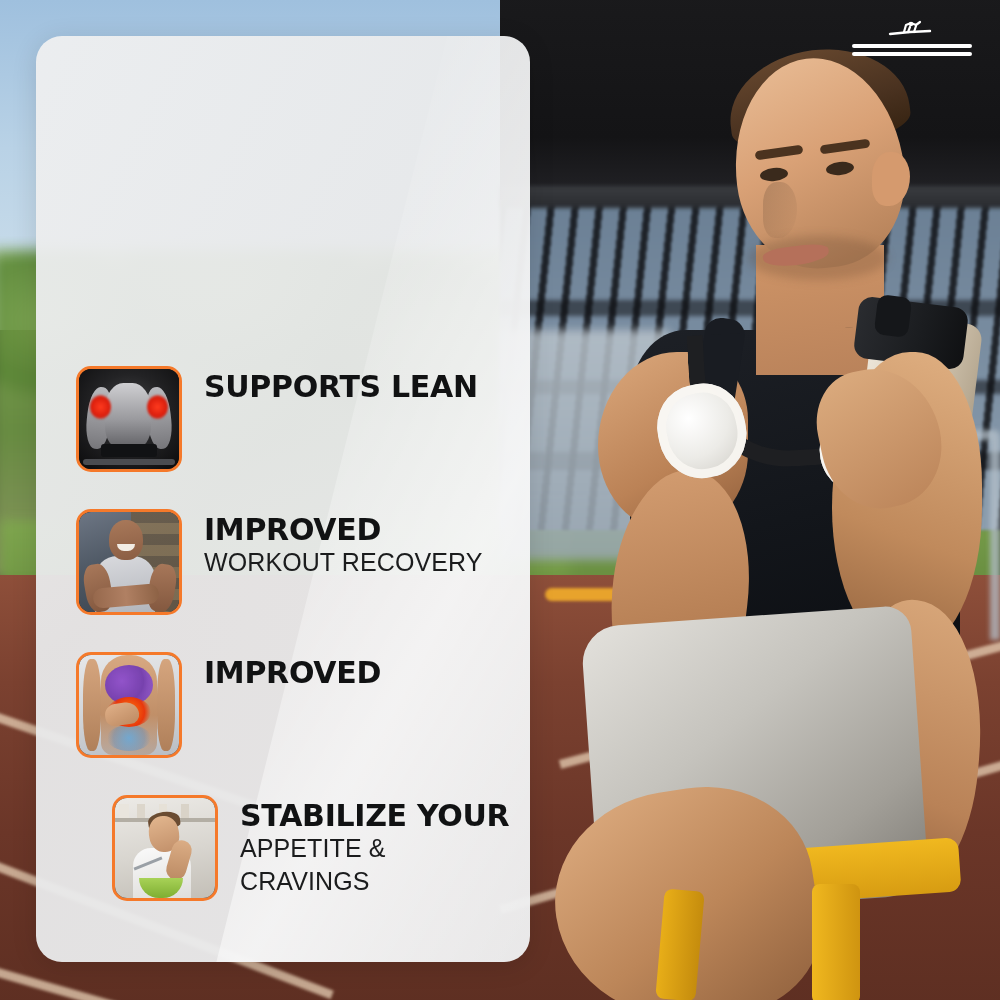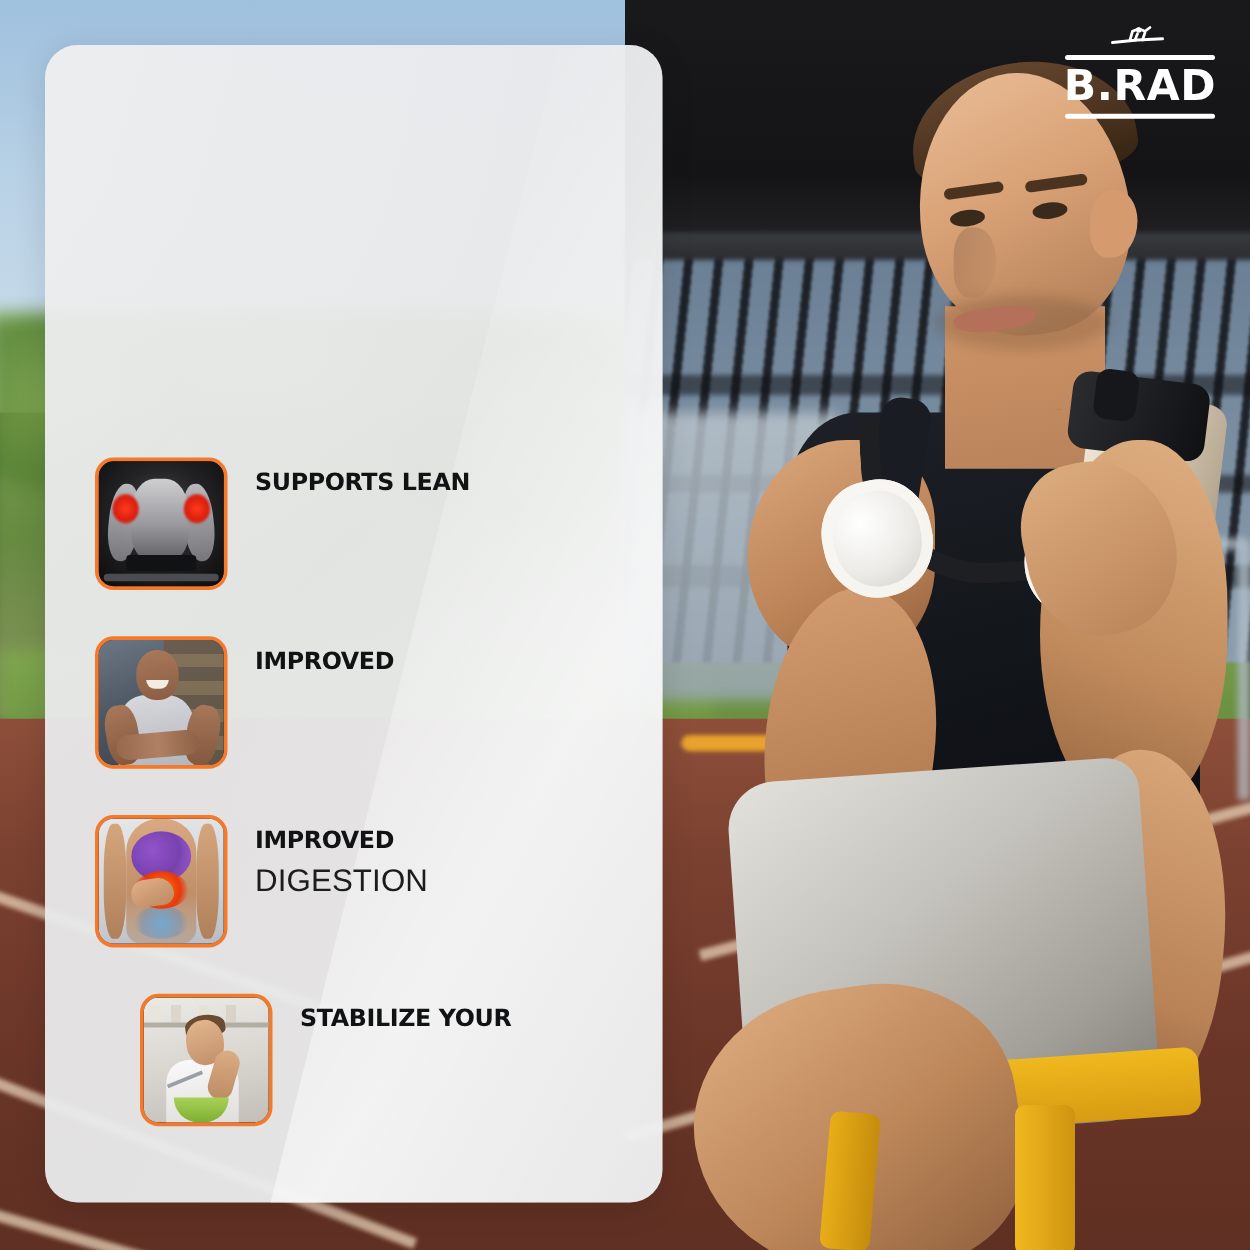--- a/index.html
+++ b/index.html
@@ -590,21 +590,21 @@
     width: 30px; height: 3px;
     background: #9aa0a6;
     transform: rotate(-22deg);
   }
 
   
   .f-text { padding-top: 4px; }
   .f-title {
     font-family: "DejaVu Sans", sans-serif;
     font-weight: 700;
-    font-size: 19px;
+    font-size: 30px;
     line-height: 33px;
     letter-spacing: -.3px;
     color: #111213;
     white-space: nowrap;
   }
   .f-body {
     font-family: "Liberation Sans", sans-serif;
     font-weight: 400;
     font-size: 25px;
     line-height: 33px;
@@ -680,21 +680,20 @@
     <div class="logo-mark">
       <svg width="64" height="26" viewBox="0 0 64 26" aria-hidden="true">
         <path d="M10 14 L30 12 L50 11" stroke="#ffffff" stroke-width="2.4" fill="none" stroke-linecap="round"></path>
         <path d="M24 12 L26 5 L31 3 L36 5 L40 2" stroke="#ffffff" stroke-width="2.2" fill="none" stroke-linecap="round" stroke-linejoin="round"></path>
         <path d="M28 12 L30 7" stroke="#ffffff" stroke-width="2.2" fill="none" stroke-linecap="round"></path>
         <path d="M34 12 L36 6" stroke="#ffffff" stroke-width="2.2" fill="none" stroke-linecap="round"></path>
         <circle cx="31" cy="4" r="2.2" fill="#ffffff"></circle>
       </svg>
     </div>
     <div class="logo-rule top"></div>
-    <div class="logo-word">B.RAD</div>
     <div class="logo-rule bottom"></div>
   </div>
 
   <div class="card">
     <div class="card-sheen"></div>
 
 
     <div class="features">
 
       <div class="feature">
@@ -721,54 +720,55 @@
             <div class="t-shirt"></div>
             <div class="t-armL"></div>
               <div class="t-armR"></div>
             <div class="t-head"></div>
               <div class="t-smile"></div>
             <div class="t-cross"></div>
           </div>
         </div>
         <div class="f-text">
           <div class="f-title">IMPROVED</div>
+          <div class="f-body">WORKOUT RECOVERY</div>
         </div>
       </div>
 
       <div class="feature">
         <div class="thumb">
           <div class="thumb-inner t3">
             <div class="t-armL"></div>
               <div class="t-armR"></div>
             <div class="t-body"></div>
             <div class="t-lungs"></div>
             <div class="t-pelvis"></div>
             <div class="t-stomach"></div>
             <div class="t-hand"></div>
           </div>
         </div>
         <div class="f-text">
           <div class="f-title">IMPROVED</div>
-          <div class="f-body">DIGESTION</div>
         </div>
       </div>
 
       <div class="feature">
         <div class="thumb">
           <div class="thumb-inner t4">
             <div class="t-jars"></div>
               <div class="t-shelf"></div>
             <div class="t-shirt"></div>
             <div class="t-hair"></div>
               <div class="t-head"></div>
             <div class="t-arm"></div>
             <div class="t-spoon"></div>
             <div class="t-bowl"></div>
           </div>
         </div>
         <div class="f-text">
           <div class="f-title">STABILIZE YOUR</div>
+          <div class="f-body">APPETITE &amp; CRAVINGS</div>
         </div>
       </div>
 
     </div>
   </div>
 </div>
 
 </body></html>

